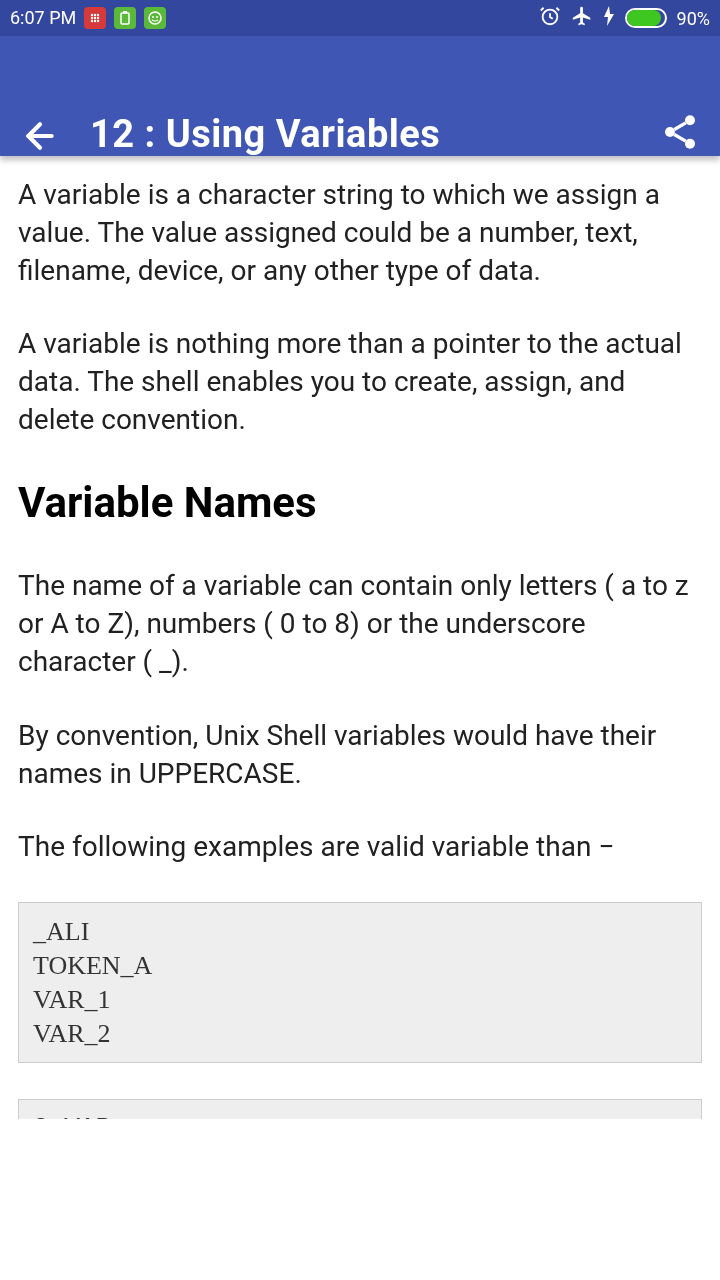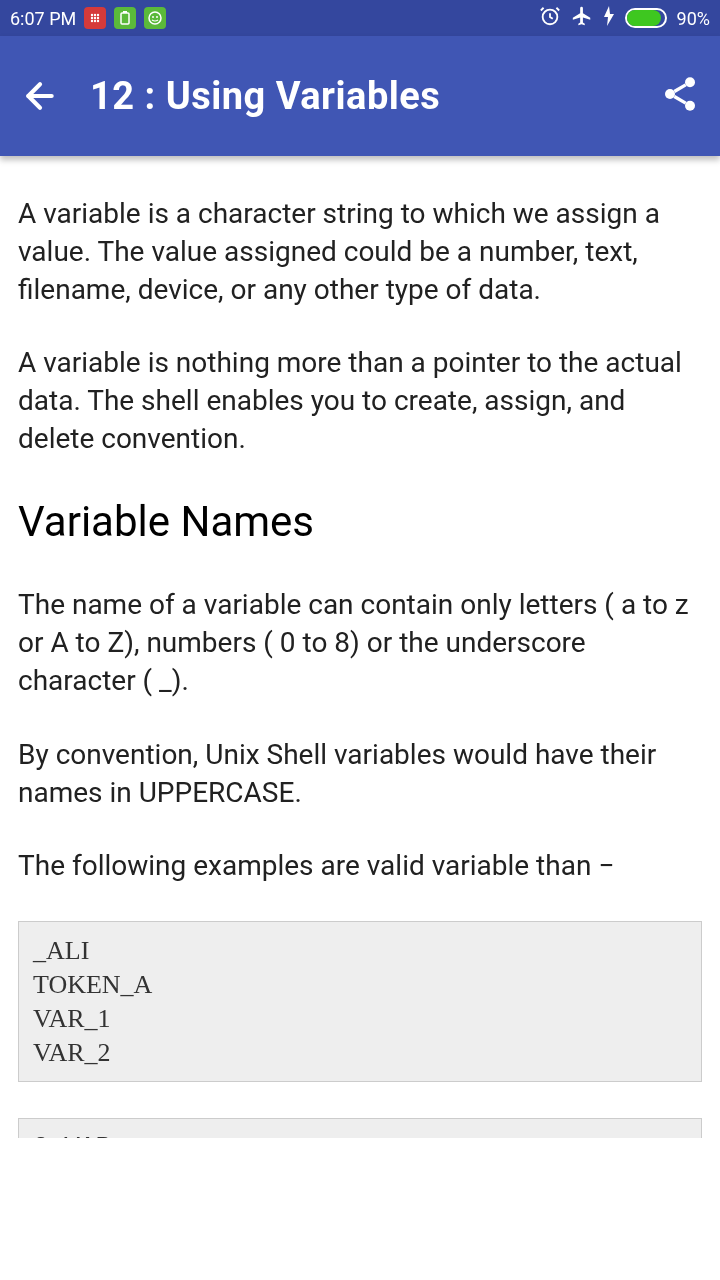--- a/index.html
+++ b/index.html
@@ -14,21 +14,21 @@
     height: 36px;
     background: #34479e;
     color: #ffffff;
     display: flex;
     align-items: center;
     padding: 0 10px;
     font-size: 18px;
   }
   .status-left {
     display: flex;
-    align-items: center;
+    align-items: flex-start;
     gap: 8px;
   }
   .status-right {
     margin-left: auto;
     display: flex;
     align-items: center;
     gap: 10px;
   }
   .status-icon-box {
     width: 22px;
@@ -55,21 +55,21 @@
     background: #3ec720;
     height: 100%;
     border-radius: 8px;
     width: 90%;
   }
   .app-bar {
     height: 120px;
     background: #4056b4;
     color: #ffffff;
     display: flex;
-    align-items: center;
+    align-items: flex-end;
     padding: 0 20px;
     box-shadow: 0 4px 6px rgba(0,0,0,0.25);
     position: relative;
     z-index: 2;
   }
   .back-btn {
     color: #ffffff;
     display: flex;
     align-items: center;
     justify-content: center;
@@ -85,25 +85,24 @@
     color: #ffffff;
   }
   .content {
     padding: 20px 18px;
     font-size: 28px;
     line-height: 1.35;
     color: #212121;
   }
   .content p {
     margin-bottom: 36px;
-    margin-top: 19px;
   }
   .content h2 {
     font-size: 42px;
-    font-weight: 400;
+    font-weight: 700;
     margin-bottom: 36px;
     color: #000000;
   }
   .code-block {
     background: #eeeeee;
     border: 1px solid #cccccc;
     padding: 12px 14px;
     font-family: Liberation Serif, serif;
     font-size: 26px;
     line-height: 1.3;

